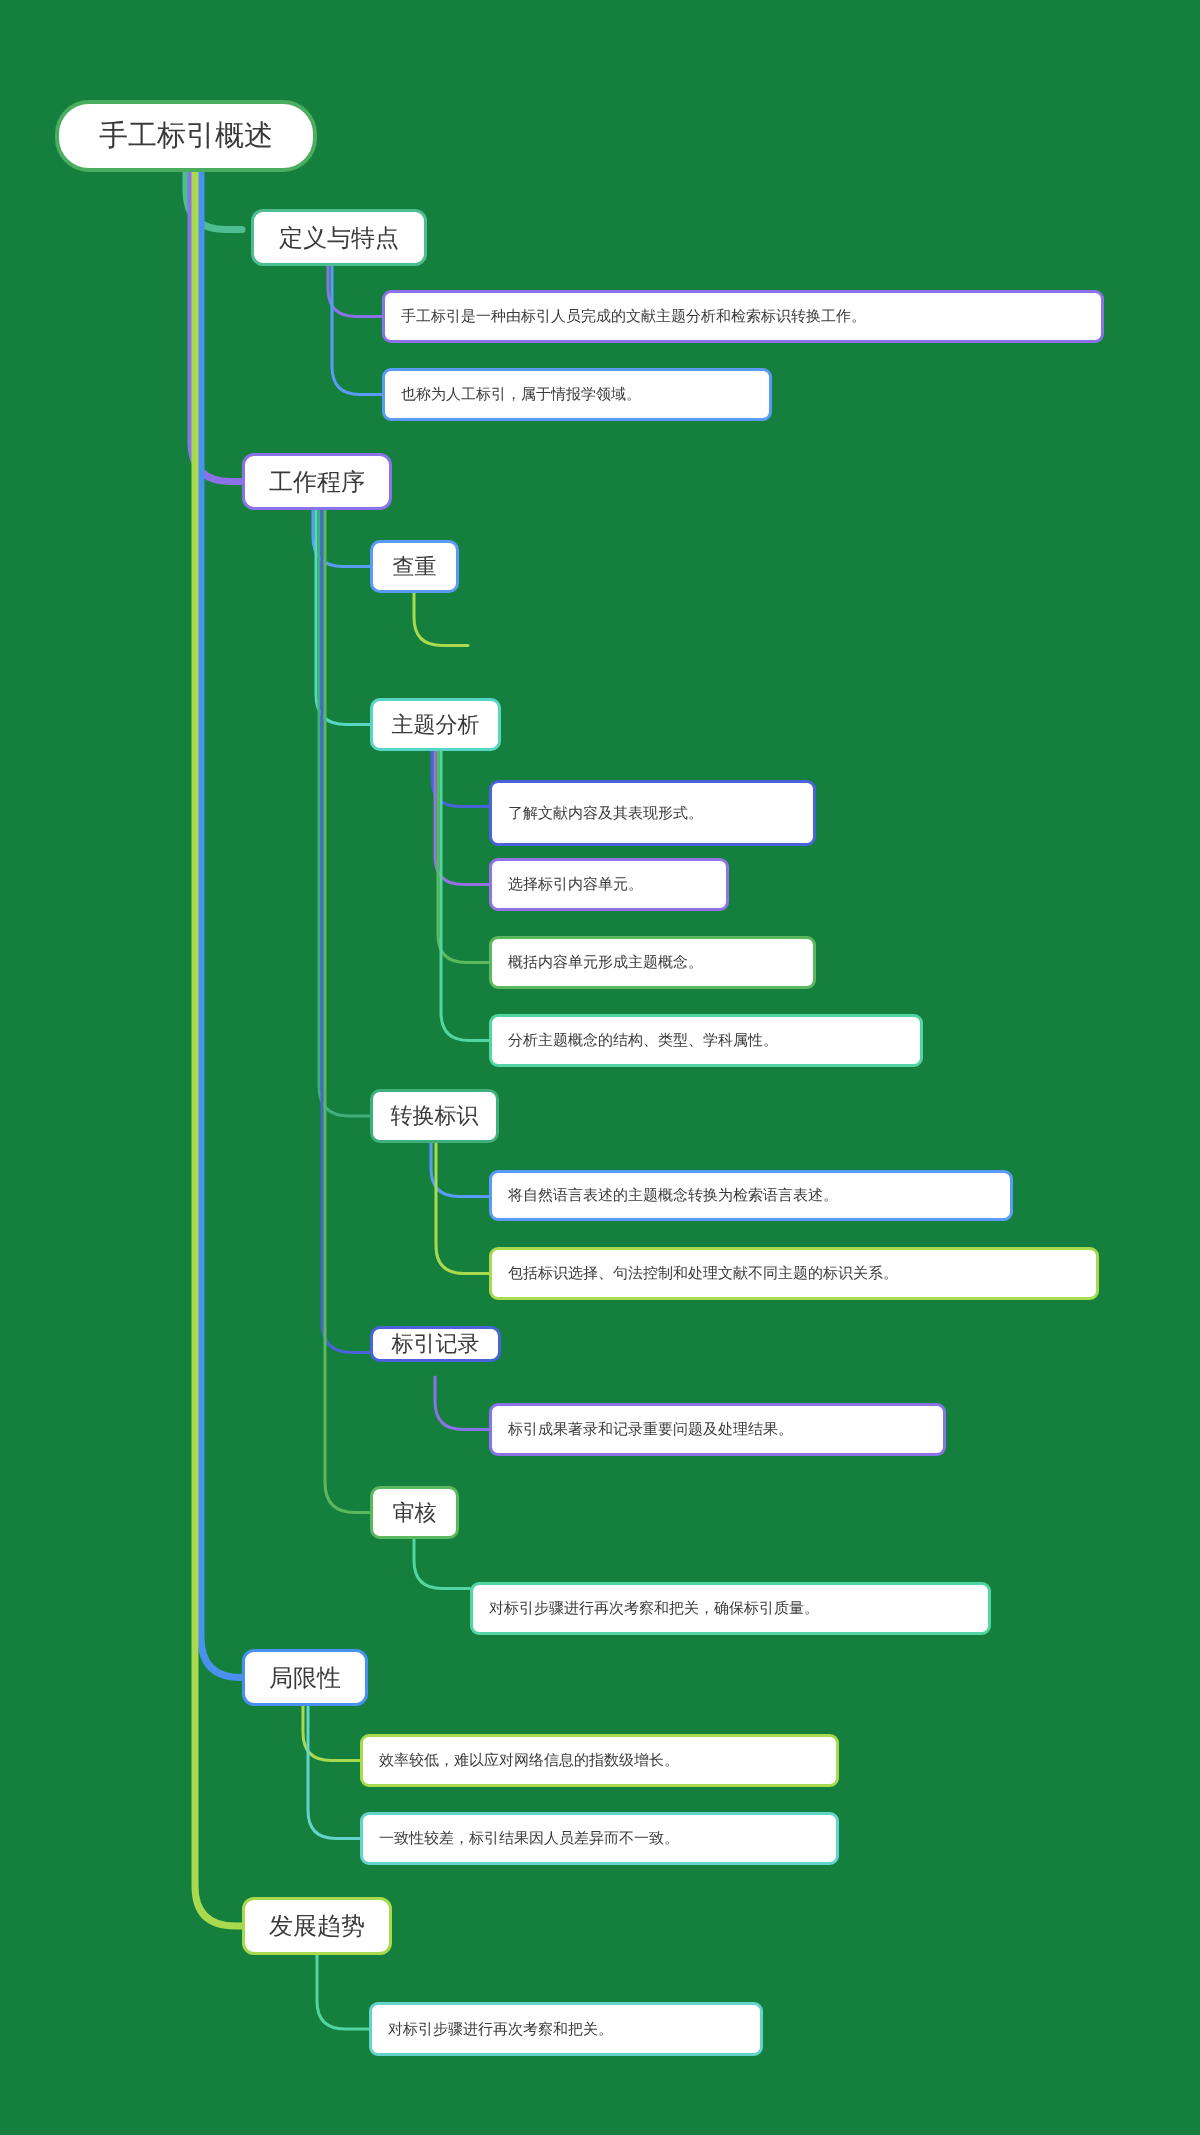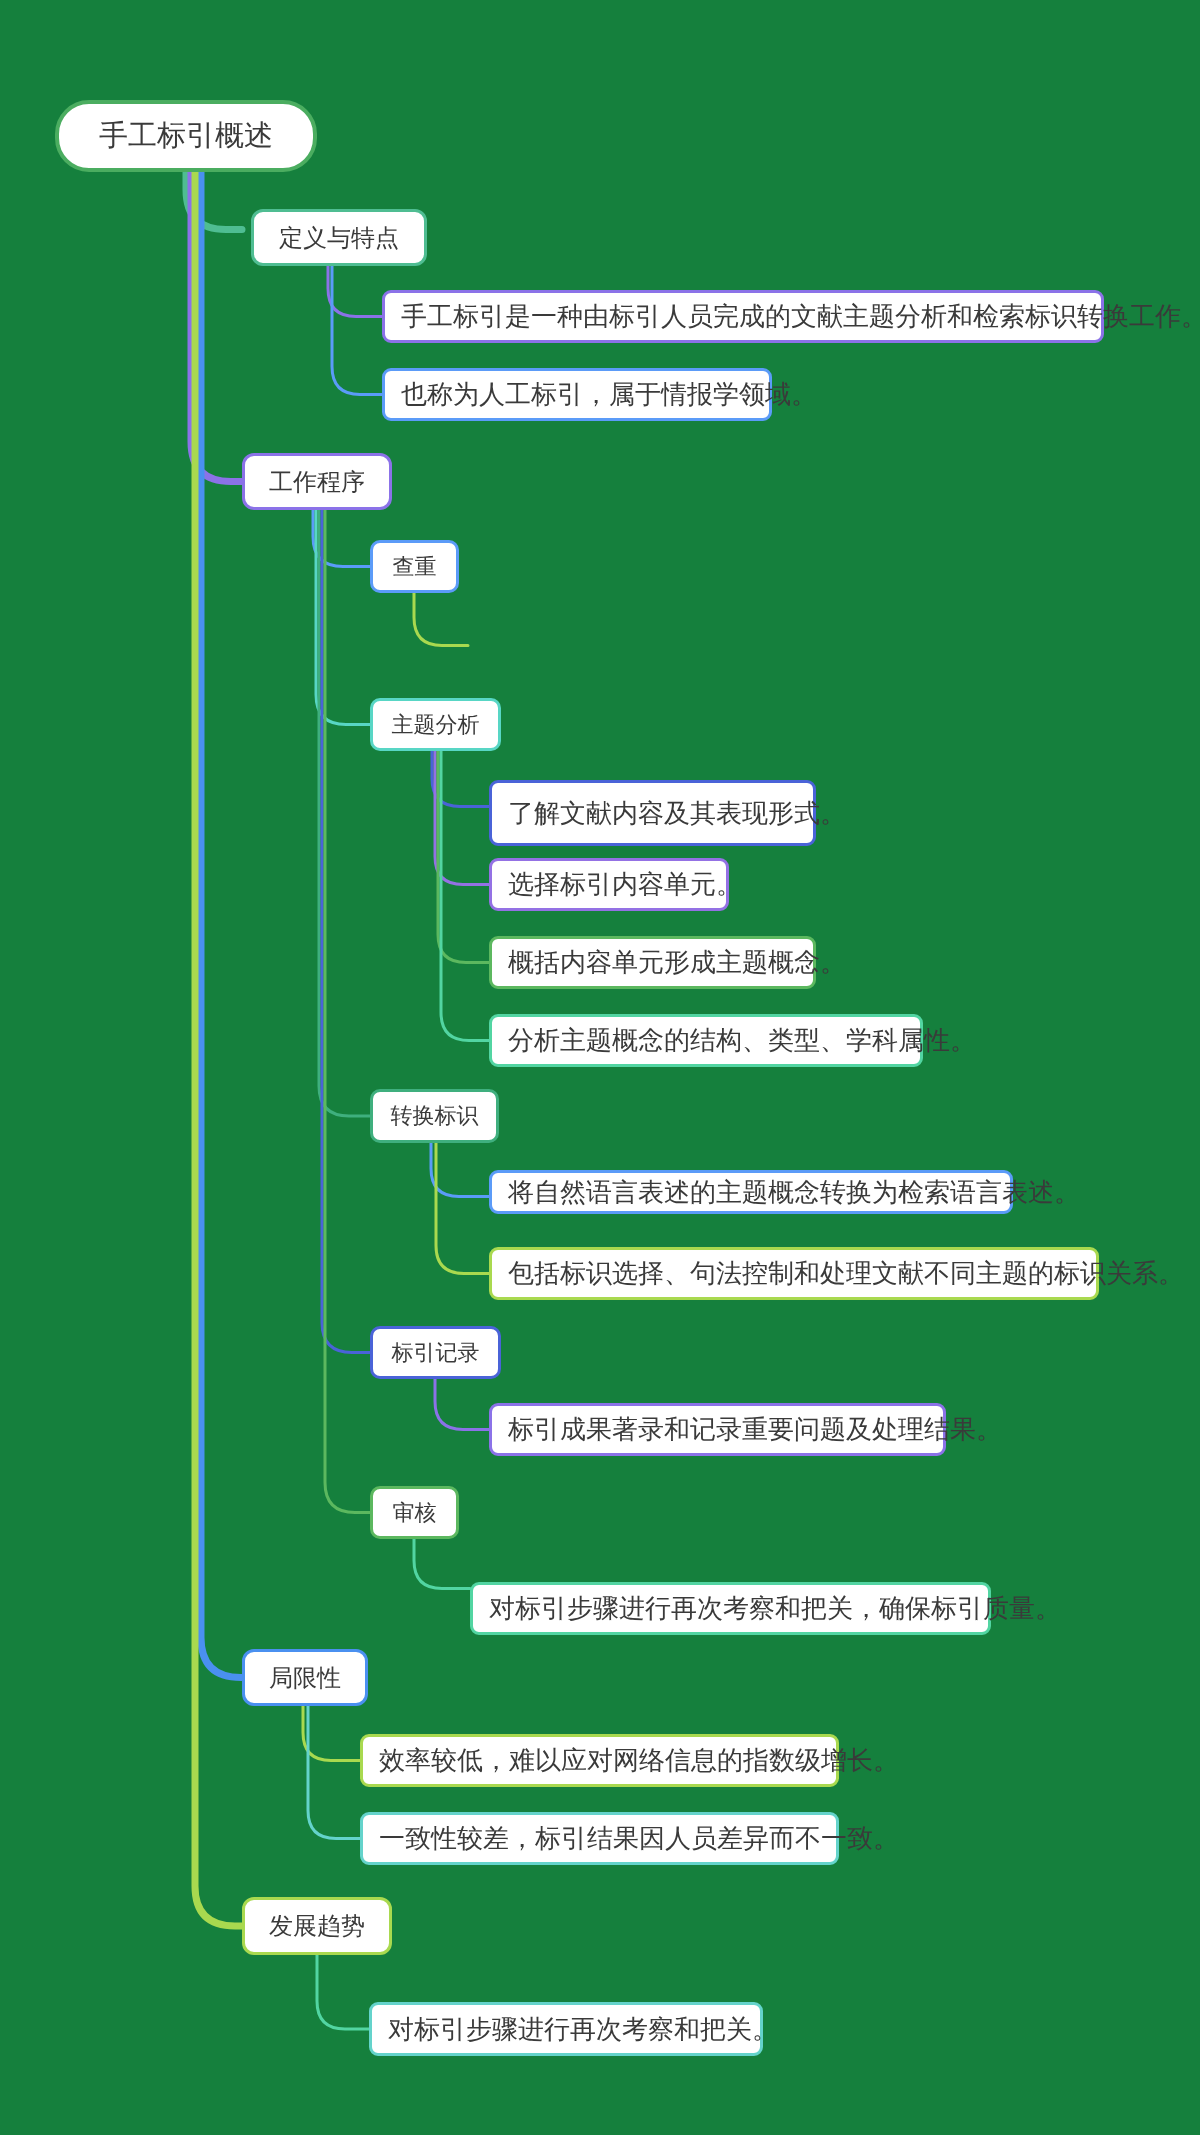--- a/index.html
+++ b/index.html
@@ -7,21 +7,21 @@
   .canvas{position:relative;width:1200px;height:2135px;overflow:hidden;background:#FBF6E3;}
   .wires{position:absolute;left:0;top:0;width:1200px;height:2135px;}
   .node{
     position:absolute;box-sizing:border-box;background:#ffffff;
     display:flex;align-items:center;justify-content:center;
     color:#3a3a3a;white-space:nowrap;border-style:solid;
   }
   .root{font-size:29px;border-width:4px;border-radius:34px;font-weight:400;}
   .l1{font-size:24px;border-width:3.5px;border-radius:12px;}
   .l2{font-size:22px;border-width:3px;border-radius:10px;}
-  .leaf{font-size:26px;border-width:3px;border-radius:9px;justify-content:flex-start;padding:0 16px;}
+  .leaf{font-size:15px;border-width:3px;border-radius:9px;justify-content:flex-start;padding:0 16px;}
 </style>
 </head>
 <body>
 
 <div class="canvas" style="background: #15803d;">
 
   <svg class="wires" viewBox="0 0 1200 2135" fill="none" stroke-linecap="round">
 
     <path stroke-width="7" d="M186,170 L186,189.5 Q186,229.5 226,229.5 L242,229.5" stroke="#4FBD92"></path>
     <path stroke-width="7" d="M191,170 L191,441.5 Q191,481.5 231,481.5 L242,481.5" stroke="#8B72E8"></path>
@@ -63,30 +63,30 @@
   <div class="node l1" style="left: 242px; top: 453px; width: 150px; height: 57px; border-color: rgb(139, 114, 232);">工作程序</div>
   <div class="node l1" style="left: 242px; top: 1649px; width: 126px; height: 57px; border-color: rgb(74, 144, 240);">局限性</div>
   <div class="node l1" style="left: 242px; top: 1897px; width: 150px; height: 58px; border-color: rgb(169, 217, 79);">发展趋势</div>
 
   <div class="node leaf" style="left: 382px; top: 290px; width: 722px; height: 53px; border-color: rgb(139, 114, 232);">手工标引是一种由标引人员完成的文献主题分析和检索标识转换工作。</div>
   <div class="node leaf" style="left: 382px; top: 368px; width: 390px; height: 53px; border-color: rgb(91, 155, 248);">也称为人工标引，属于情报学领域。</div>
 
   <div class="node l2" style="left: 370px; top: 540px; width: 89px; height: 53px; border-color: rgb(91, 155, 248);">查重</div>
   <div class="node l2" style="left: 370px; top: 698px; width: 131px; height: 53px; border-color: rgb(88, 214, 197);">主题分析</div>
   <div class="node l2" style="left: 370px; top: 1089px; width: 129px; height: 54px; border-color: rgb(63, 175, 126);">转换标识</div>
-  <div class="node l2" style="left: 370px; top: 1326px; width: 131px; height: 53px; border-color: rgb(74, 99, 216);">标引记录</div>
+  <div class="node l2" style="left: 370px; top: 1326px; width: 131px; height: 36px; border-color: rgb(74, 99, 216);">标引记录</div>
   <div class="node l2" style="left: 370px; top: 1486px; width: 89px; height: 53px; border-color: rgb(92, 184, 95);">审核</div>
 
 
   <div class="node leaf" style="left: 489px; top: 780px; width: 327px; height: 66px; border-color: rgb(74, 99, 216);">了解文献内容及其表现形式。</div>
   <div class="node leaf" style="left: 489px; top: 858px; width: 240px; height: 53px; border-color: rgb(148, 113, 228);">选择标引内容单元。</div>
   <div class="node leaf" style="left: 489px; top: 936px; width: 327px; height: 53px; border-color: rgb(92, 184, 95);">概括内容单元形成主题概念。</div>
   <div class="node leaf" style="left: 489px; top: 1014px; width: 434px; height: 53px; border-color: rgb(82, 213, 162);">分析主题概念的结构、类型、学科属性。</div>
 
-  <div class="node leaf" style="left: 489px; top: 1170px; width: 524px; height: 44px; border-color: rgb(91, 155, 248);">将自然语言表述的主题概念转换为检索语言表述。</div>
+  <div class="node leaf" style="left: 489px; top: 1170px; width: 524px; height: 51px; border-color: rgb(91, 155, 248);">将自然语言表述的主题概念转换为检索语言表述。</div>
   <div class="node leaf" style="left: 489px; top: 1247px; width: 610px; height: 53px; border-color: rgb(169, 217, 79);">包括标识选择、句法控制和处理文献不同主题的标识关系。</div>
 
   <div class="node leaf" style="left: 489px; top: 1403px; width: 457px; height: 53px; border-color: rgb(139, 114, 232);">标引成果著录和记录重要问题及处理结果。</div>
 
   <div class="node leaf" style="left: 470px; top: 1562px; width: 521px; height: 53px; border-color: rgb(82, 213, 162); margin-top: 20px;">对标引步骤进行再次考察和把关，确保标引质量。</div>
 
   <div class="node leaf" style="left: 360px; top: 1734px; width: 479px; height: 53px; border-color: rgb(169, 217, 79);">效率较低，难以应对网络信息的指数级增长。</div>
   <div class="node leaf" style="left: 360px; top: 1812px; width: 479px; height: 53px; border-color: rgb(100, 211, 203);">一致性较差，标引结果因人员差异而不一致。</div>
 
   <div class="node leaf" style="left: 369px; top: 2002px; width: 394px; height: 54px; border-color: rgb(100, 211, 203);">对标引步骤进行再次考察和把关。</div>

